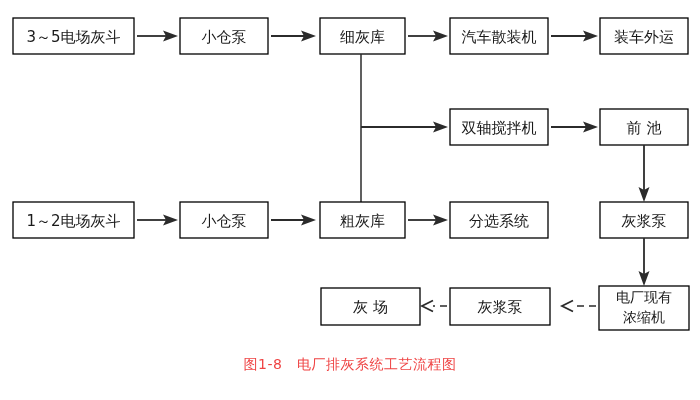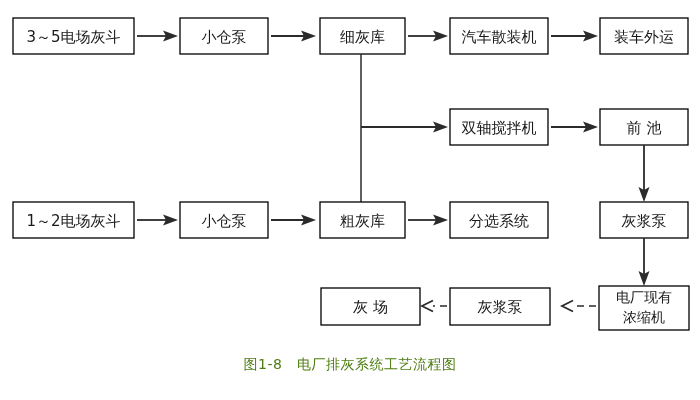--- a/index.html
+++ b/index.html
@@ -55,21 +55,21 @@
     stroke: none;
   }
   .caption {
     position: absolute;
     left: 0;
     top: 356px;
     width: 700px;
     text-align: center;
     font-family: "DejaVu Sans", "Liberation Sans", sans-serif;
     font-size: 14px;
-    color: #4d7c0f;
+    color: #ef4444;
     letter-spacing: 0.5px;
   }
 </style>
 </head>
 <body>
 
 <svg id="flow" viewBox="0 0 700 400">
 
   <g>
     <rect class="node-box" x="13" y="18" width="121" height="36"></rect>

